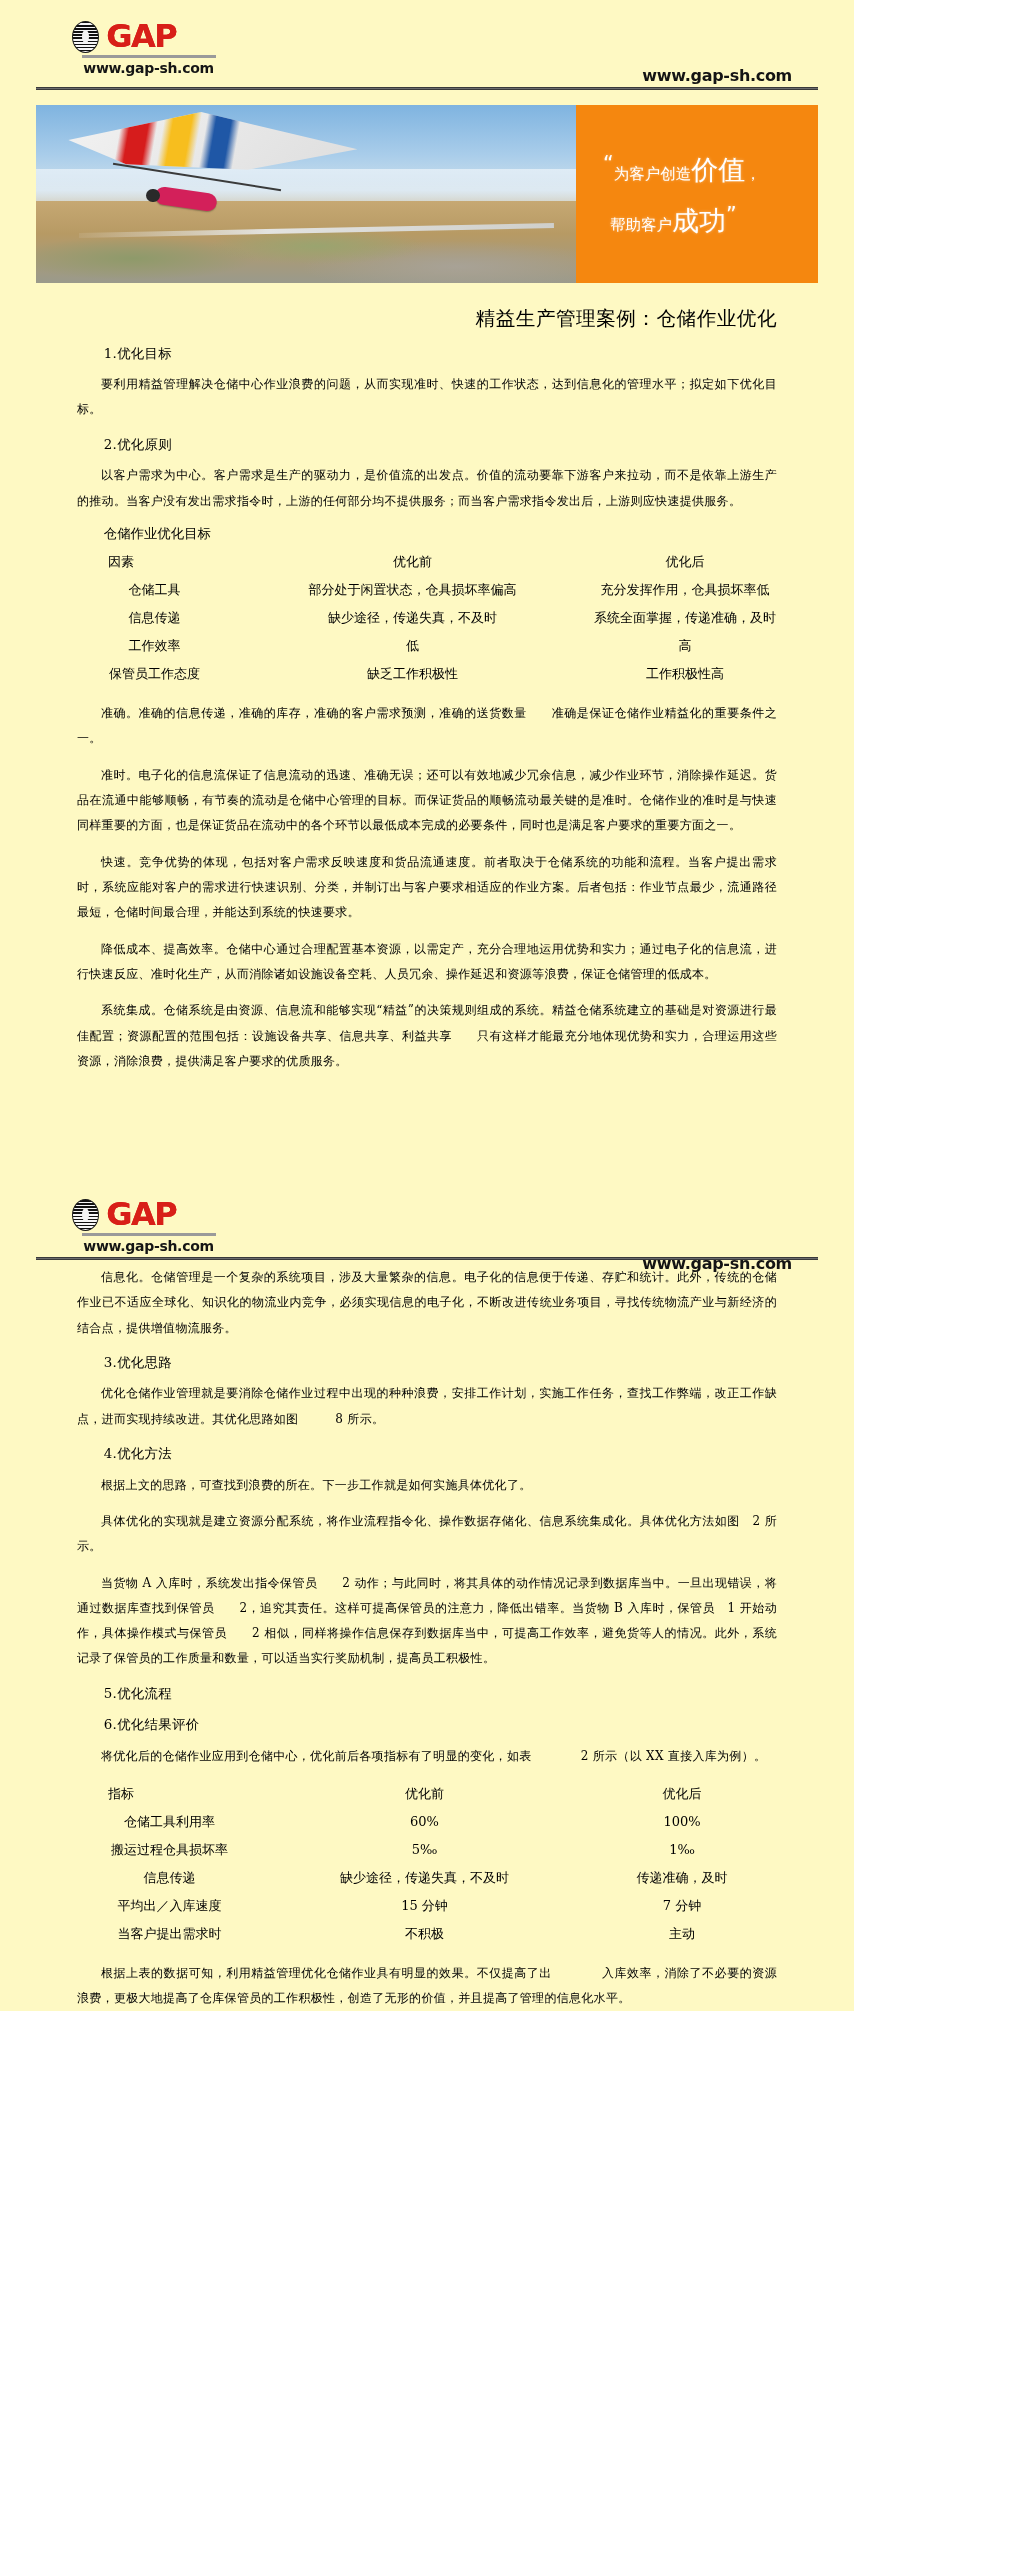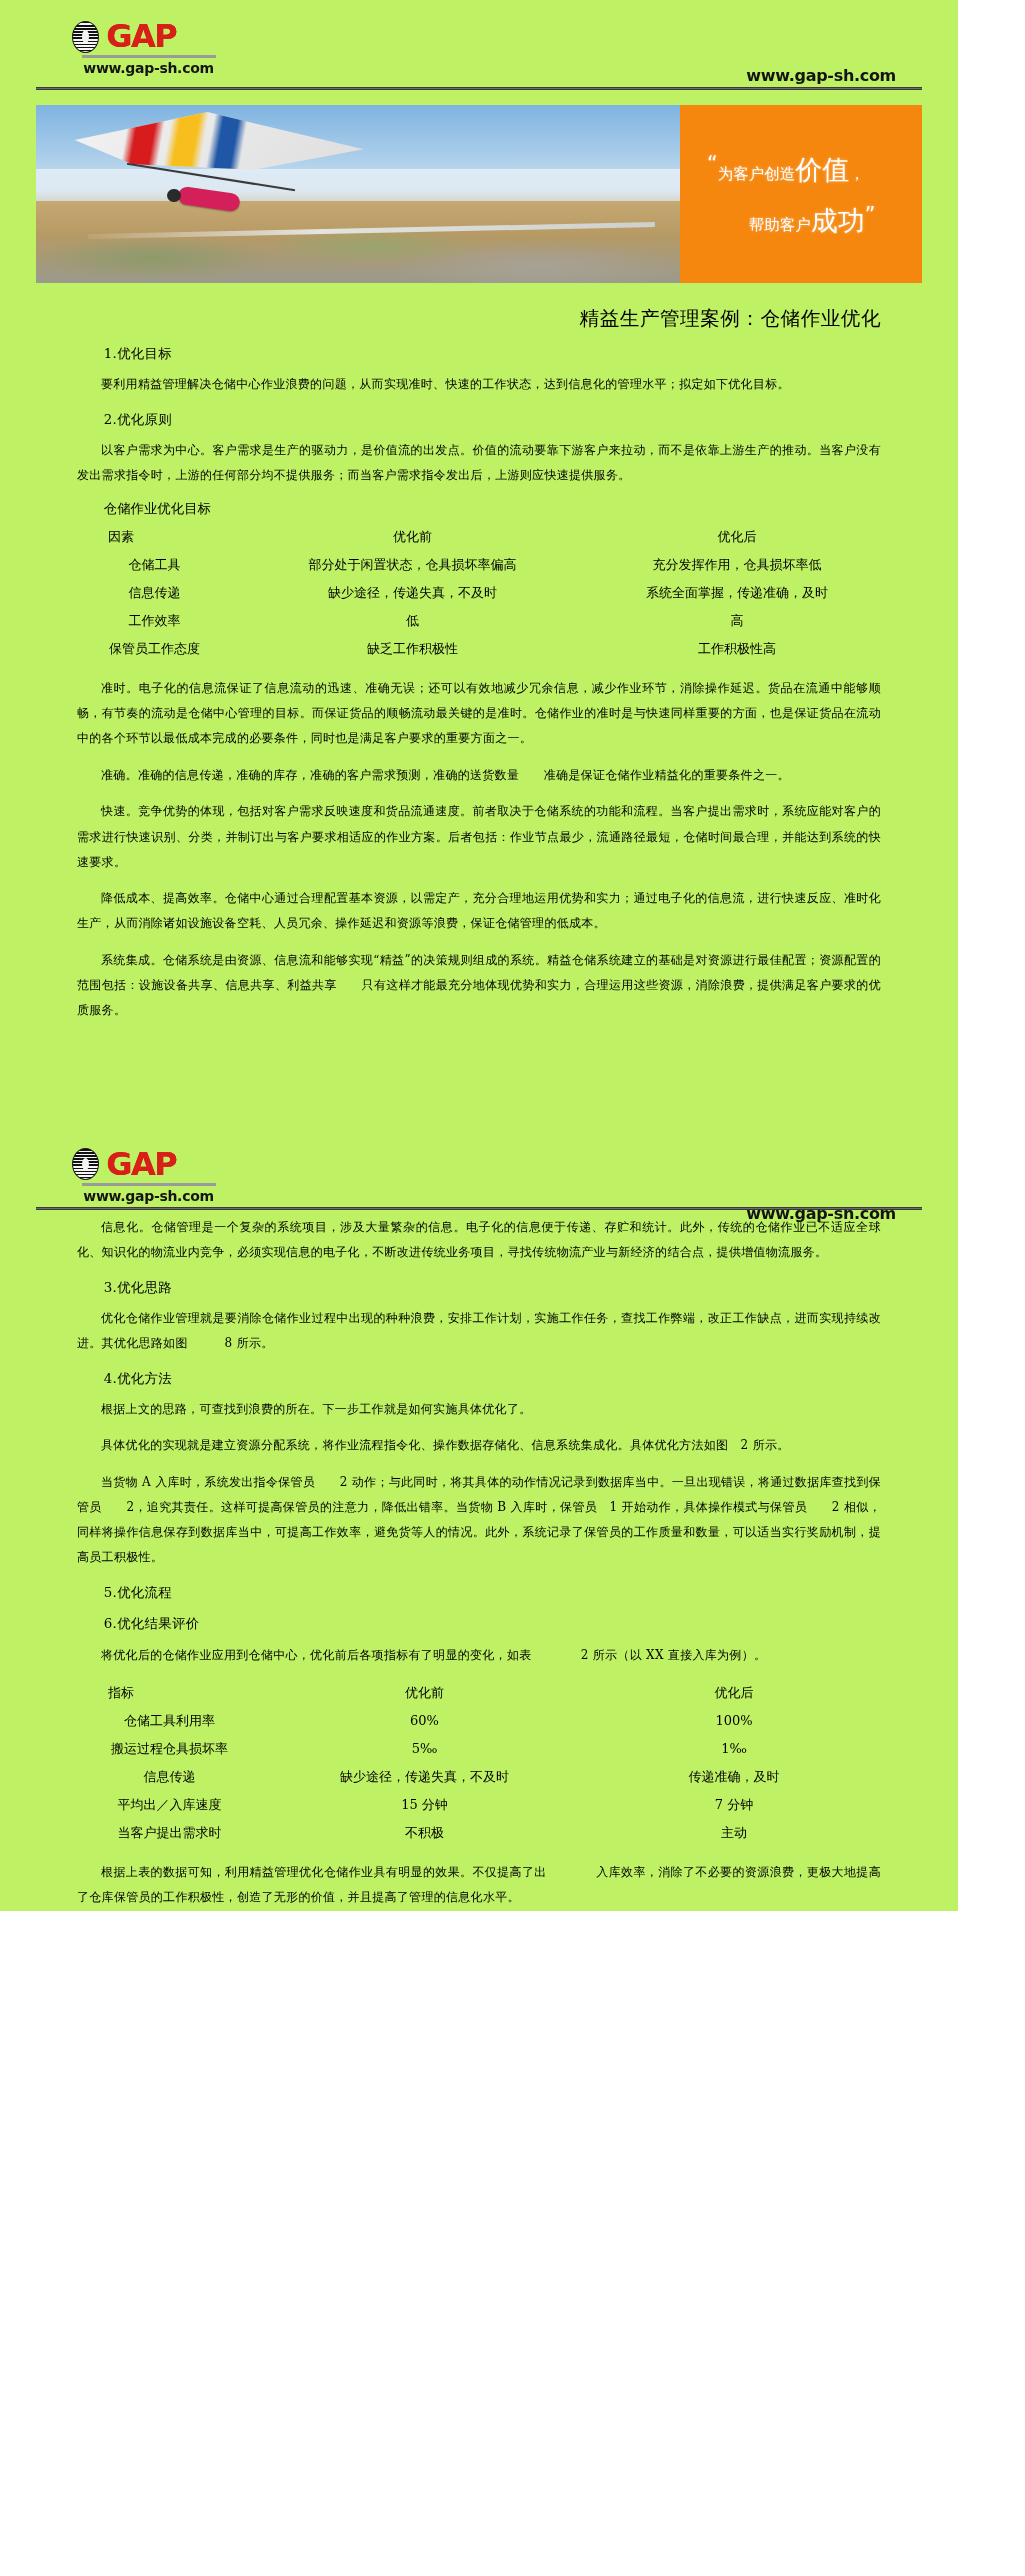--- a/index.html
+++ b/index.html
@@ -5,23 +5,23 @@
   * { box-sizing: border-box; }
   html, body { margin:0; padding:0; }
   body {
     width: 1026px;
     background: #ffffff;
     font-family: "DejaVu Serif", "Liberation Serif", serif;
     color: #000;
     -webkit-font-smoothing: none;
   }
   .page {
-    width: 958px;
-    position: relative;
-    background: #bef264;
+    width: 854px;
+    position: relative;
+    background: #fef9c3;
   }
 
   
   .hdr {
     position: relative;
     height: 95px;
     padding: 0;
   }
   .logo-block {
     position: absolute;
@@ -160,21 +160,21 @@
   .hero-quote .q {
     position: absolute;
     left: 27px;
     width: 196px;
     text-align: left;
     font-family: "DejaVu Sans", "Liberation Sans", sans-serif;
     text-shadow: 0 0 3.1px rgba(255,255,255,.45);
     white-space: nowrap;
   }
   .hero-quote .q1 { top: 47px; }
-  .hero-quote .q2 { top: 98px; left: 34px; text-align: center; }
+  .hero-quote .q2 { top: 98px; left: 34px; }
   .q .sm { font-size: 15.5px; }
   .q .bg { font-size: 27px; font-weight: 500; }
   .q .mark { font-size: 20.6px; vertical-align: top; }
 
   
   .doc { padding: 0 77px; }
   h1.title {
     font-family: "DejaVu Serif", "Liberation Serif", serif;
     font-weight: normal;
     font-size: 19.6px;
@@ -310,22 +310,22 @@
           <td>高</td>
         </tr>
         <tr>
           <td>保管员工作态度</td>
           <td>缺乏工作积极性</td>
           <td>工作积极性高</td>
         </tr>
       </tbody>
     </table>
 
+    <p class="para">准确。准确的信息传递，准确的库存，准确的客户需求预测，准确的送货数量　　准确是保证仓储作业精益化的重要条件之一。</p>
     <p class="para">准时。电子化的信息流保证了信息流动的迅速、准确无误；还可以有效地减少冗余信息，减少作业环节，消除操作延迟。货品在流通中能够顺畅，有节奏的流动是仓储中心管理的目标。而保证货品的顺畅流动最关键的是准时。仓储作业的准时是与快速同样重要的方面，也是保证货品在流动中的各个环节以最低成本完成的必要条件，同时也是满足客户要求的重要方面之一。</p>
-    <p class="para">准确。准确的信息传递，准确的库存，准确的客户需求预测，准确的送货数量　　准确是保证仓储作业精益化的重要条件之一。</p>
     <p class="para">快速。竞争优势的体现，包括对客户需求反映速度和货品流通速度。前者取决于仓储系统的功能和流程。当客户提出需求时，系统应能对客户的需求进行快速识别、分类，并制订出与客户要求相适应的作业方案。后者包括：作业节点最少，流通路径最短，仓储时间最合理，并能达到系统的快速要求。</p>
     <p class="para">降低成本、提高效率。仓储中心通过合理配置基本资源，以需定产，充分合理地运用优势和实力；通过电子化的信息流，进行快速反应、准时化生产，从而消除诸如设施设备空耗、人员冗余、操作延迟和资源等浪费，保证仓储管理的低成本。</p>
     <p class="para">系统集成。仓储系统是由资源、信息流和能够实现“精益”的决策规则组成的系统。精益仓储系统建立的基础是对资源进行最佳配置；资源配置的范围包括：设施设备共享、信息共享、利益共享　　只有这样才能最充分地体现优势和实力，合理运用这些资源，消除浪费，提供满足客户要求的优质服务。</p>
   </div>
 
   <div class="pagegap"></div>
 </div>
 
 <div class="page">
 

